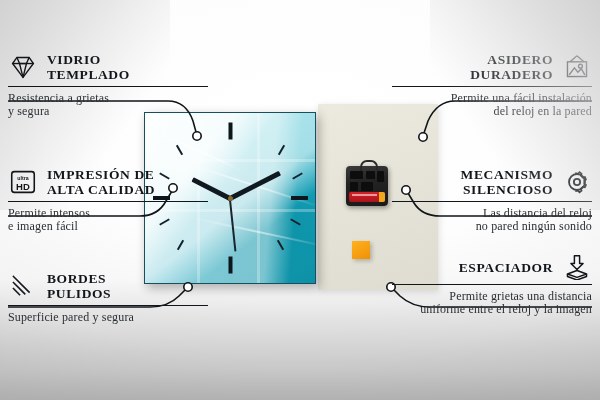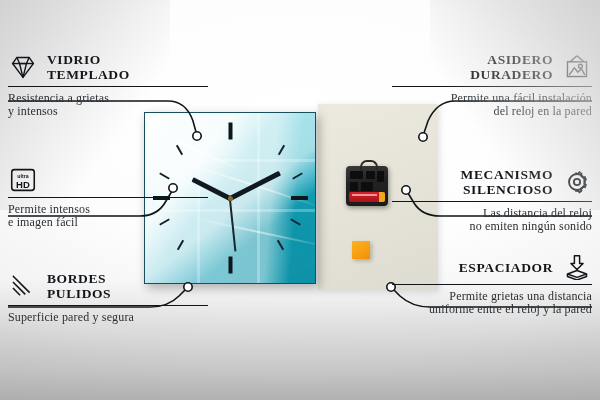--- a/index.html
+++ b/index.html
@@ -186,33 +186,35 @@
         </g>
           </svg>
       </span>
       <div>
         <div class="title">VIDRIO</div>
         <div class="title">TEMPLADO</div>
       </div>
     </div>
     <div class="rule"></div>
     <div class="desc">Resistencia a grietas</div>
-    <div class="desc">y intensos</div>
+    <div class="desc">y segura</div>
   </div>
 
   <div class="feat left" style="top:167px;">
     <div class="head">
       <span class="ic">
         <svg viewBox="0 0 34 30">
           <rect x="4" y="3" width="26" height="24" rx="3" fill="none" stroke="currentColor" stroke-width="1.8"></rect>
           <text x="17" y="13" font-family="Liberation Sans, sans-serif" font-size="6" font-weight="bold" text-anchor="middle" fill="currentColor">ultra</text>
           <text x="17" y="24" font-family="Liberation Sans, sans-serif" font-size="11" font-weight="bold" text-anchor="middle" fill="currentColor">HD</text>
         </svg>
       </span>
       <div>
+        <div class="title">IMPRESIÓN DE</div>
+        <div class="title">ALTA CALIDAD</div>
       </div>
     </div>
     <div class="rule"></div>
     <div class="desc">Permite intensos</div>
     <div class="desc">e imagen fácil</div>
   </div>
 
   <div class="feat left" style="top:271px;font-family:Liberation Serif, serif;">
     <div class="head">
       <span class="ic">
@@ -266,36 +268,36 @@
             <g fill="none" stroke="currentColor" stroke-width="2.1">
           <path d="M17,4 l3.4,.7 1.9-2.0 2.6,2.0 -.7,2.6 2.2,2.2 2.7-.6 1.3,3.1 -2.1,1.8 0,3.1 2.1,1.8 -1.3,3.1 -2.7-.6 -2.2,2.2 .7,2.6 -2.6,2.0 -1.9-2.0 -3.4,.7" transform="translate(-2,0) scale(.92) translate(1.5,1.2)"></path>
           <circle cx="17" cy="15" r="9.2"></circle>
           <circle cx="17" cy="15" r="3.6"></circle>
         </g>
           </svg>
       </span>
     </div>
     <div class="rule"></div>
     <div class="desc">Las distancia del reloj</div>
-    <div class="desc">no emiten ningún sonido</div>
+    <div class="desc">no pared ningún sonido</div>
   </div>
 
   <div class="feat right" style="top:254px;">
     <div class="head">
       <div>
         <div class="title">ESPACIADOR</div>
       </div>
       <span class="ic">
         <svg viewBox="0 0 34 30">
             <g fill="none" stroke="currentColor" stroke-width="1.7" stroke-linejoin="round">
           <path d="M14,2 h6 v9 h4 l-7,7 -7,-7 h4 z"></path>
           <path d="M17,19 L28,23 L17,27 L6,23 Z"></path>
           <path d="M6,23 v3 l11,4 11,-4 v-3"></path>
         </g>
           </svg>
       </span>
     </div>
     <div class="rule"></div>
     <div class="desc">Permite grietas una distancia</div>
-    <div class="desc">uniforme entre el reloj y la pared</div>
+    <div class="desc">uniforme entre el reloj y la imagen</div>
   </div>
 
 </div>
 
 </body></html>

